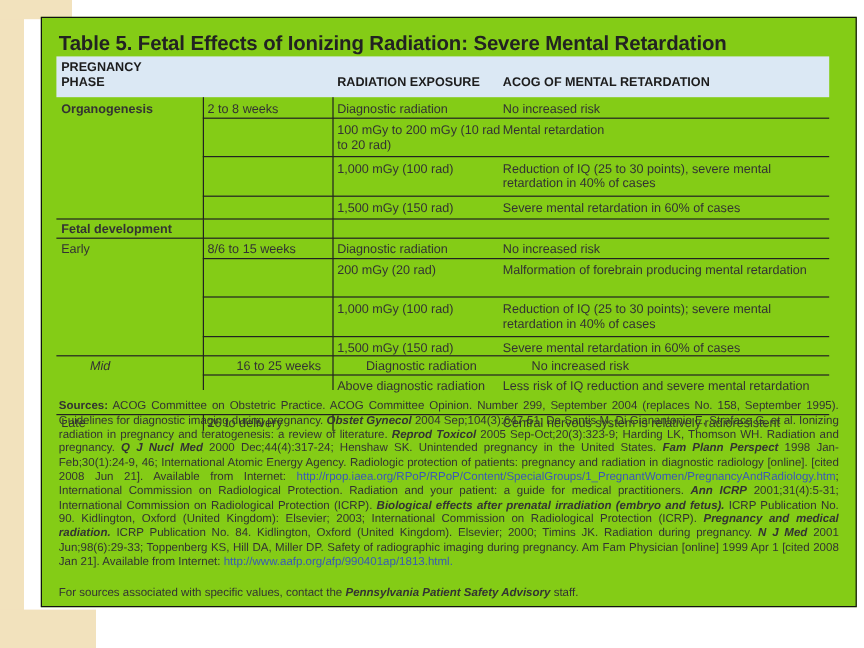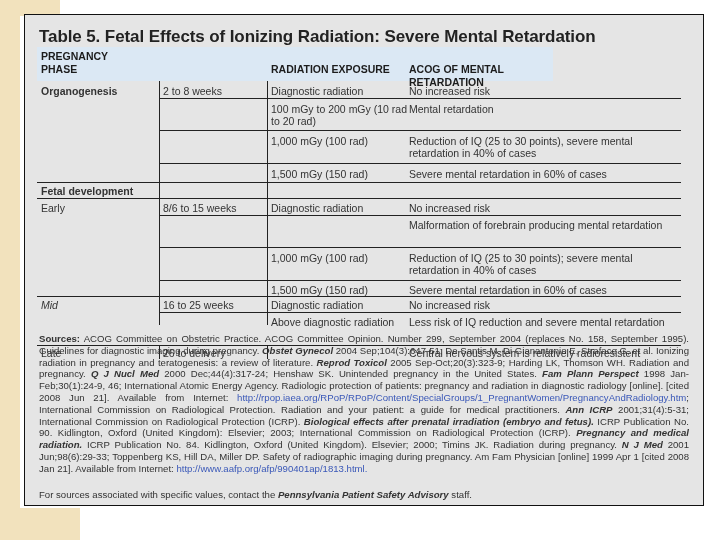--- a/index.html
+++ b/index.html
@@ -6,29 +6,29 @@
   body {
     width:720px; height:540px; position:relative; overflow:hidden;
     background:#ffffff;
     font-family:"Liberation Sans", sans-serif;
     color:#2a2a2a;
   }
   .beige-top { position:absolute; left:0; top:0; width:60px; height:16px; background:#f2e2bd; }
   .beige-left { position:absolute; left:0; top:0; width:20px; height:540px; background:#f2e2bd; }
   .beige-bottom { position:absolute; left:0; top:508px; width:80px; height:32px; background:#f2e2bd; }
   .panel {
-    position:absolute; left:24px; top:14px; width:680px; height:492px;
-    border:1.5px solid #111; background:#e5e5e5; box-sizing:border-box;
+    position:absolute; left:34px; top:14px; width:680px; height:492px;
+    border:1.5px solid #111; background:#84cc16; box-sizing:border-box;
   }
   .title {
     position:absolute; left:14px; top:12px;
     font-size:17px; font-weight:bold; color:#222; letter-spacing:-0.1px;
   }
   .hdr {
-    position:absolute; left:12px; top:32px; width:516px; height:34px;
+    position:absolute; left:12px; top:32px; width:644px; height:34px;
     background:#dbe8f4;
   }
   .hcell { position:absolute; font-size:10.5px; font-weight:bold; color:#1c1c1c; line-height:13px; }
   .rows { position:absolute; left:12px; top:66px; width:644px; }
   .row { position:absolute; left:0; width:644px; font-size:10.5px; line-height:12px; color:#333; }
   .row .c { position:absolute; top:4px; }
   .c1 { left:4px; width:120px; }
   .c2 { left:126px; width:100px; }
   .c3 { left:234px; width:140px; }
   .c4 { left:372px; width:270px; }
@@ -109,37 +109,38 @@
 
     <div class="row" style="top:117px;height:16px;">
       <div class="c c1">Early</div>
       <div class="c c2">8/6 to 15 weeks</div>
       <div class="c c3">Diagnostic radiation</div>
       <div class="c c4">No increased risk</div>
     </div>
     <div class="hline" style="left:122px;top:134px;width:522px;"></div>
 
     <div class="row" style="top:134px;height:28px;">
+      <div class="c c3">200 mGy (20 rad)</div>
       <div class="c c4">Malformation of forebrain producing mental retardation</div>
     </div>
     <div class="hline" style="left:122px;top:166px;width:522px;"></div>
 
     <div class="row" style="top:167px;height:28px;">
       <div class="c c3">1,000 mGy (100 rad)</div>
       <div class="c c4">Reduction of IQ (25 to 30 points); severe mental retardation in 40% of cases</div>
     </div>
     <div class="hline" style="left:122px;top:199px;width:522px;"></div>
 
     <div class="row" style="top:199px;height:16px;">
       <div class="c c3">1,500 mGy (150 rad)</div>
       <div class="c c4">Severe mental retardation in 60% of cases</div>
     </div>
     <div class="hline" style="left:0;top:215px;width:644px;"></div>
 
-    <div class="row" style="top:214px;height:16px;">
+    <div class="row" style="top:214px;height:16px;margin-left:24px;">
       <div class="c c1 ital">Mid</div>
       <div class="c c2">16 to 25 weeks</div>
       <div class="c c3">Diagnostic radiation</div>
       <div class="c c4">No increased risk</div>
     </div>
     <div class="hline" style="left:122px;top:231px;width:522px;"></div>
 
     <div class="row" style="top:231px;height:28px;">
       <div class="c c3">Above diagnostic radiation</div>
       <div class="c c4">Less risk of IQ reduction and severe mental retardation</div>

